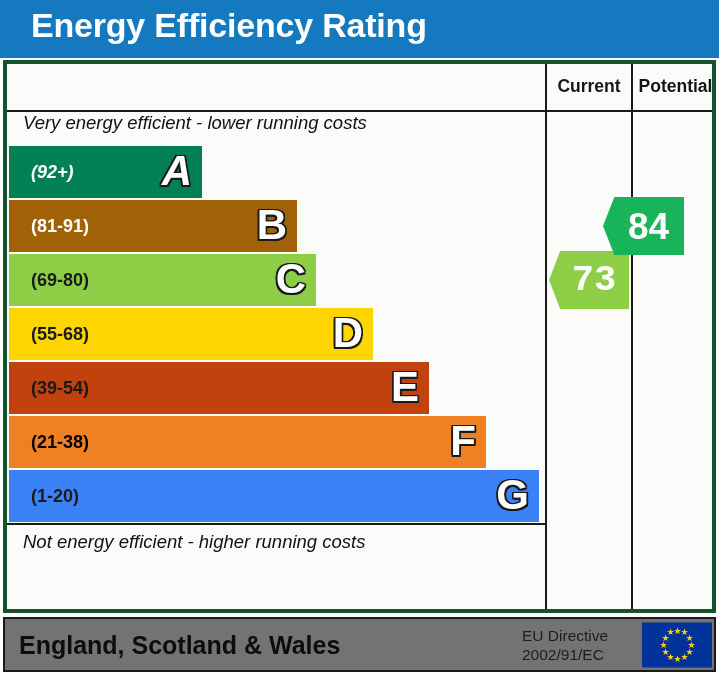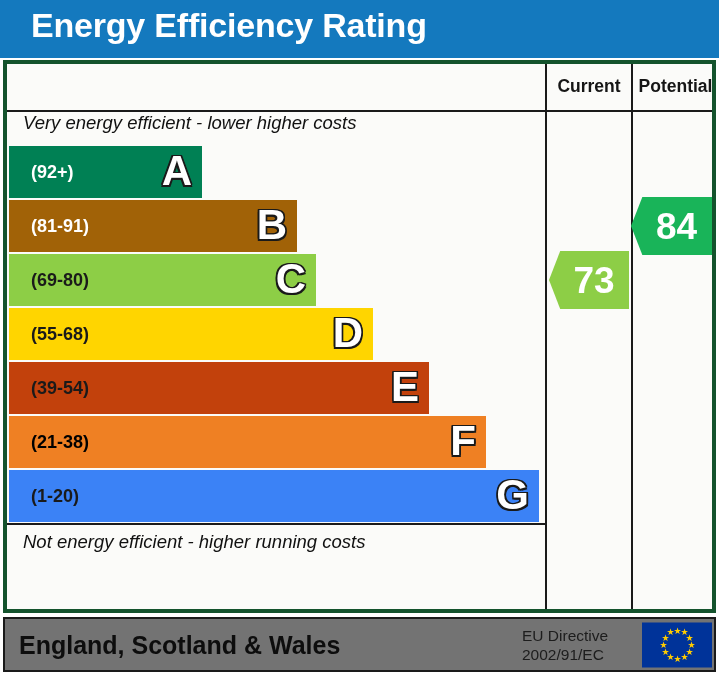--- a/index.html
+++ b/index.html
@@ -163,22 +163,22 @@
     justify-content: center;
     clip-path: polygon(0% 50%, 14% 0%, 100% 0%, 100% 100%, 14% 100%);
   }
   .rating-arrow .val {
     font-size: 37px;
     font-weight: bold;
     color: #ffffff;
     line-height: 1;
     padding-left: 10px;
   }
-  #arrow-current   { left: 542px; width: 80px; }
-  #arrow-potential { left: 624px; width: 81px; }
+  #arrow-current   { left: 542px; width: 80px; font-family: Liberation Mono, monospace; }
+  #arrow-potential { left: 596px; width: 81px; }
 
   
   .footer {
     position: absolute;
     left: 3px;
     top: 617px;
     width: 713px;
     height: 55px;
     box-sizing: border-box;
     border: 2px solid #1a1a1a;
@@ -235,27 +235,27 @@
 
   <div class="table-frame">
 
     <div class="hdr-rule"></div>
     <div class="vdiv a"></div>
     <div class="vdiv b"></div>
 
     <div class="col-head current">Current</div>
     <div class="col-head potential">Potential</div>
 
-    <div class="caption top">Very energy efficient - lower higher costs</div>
+    <div class="caption top">Very energy efficient - lower running costs</div>
 
     <div class="cap-rule lower"></div>
     <div class="caption bottom">Not energy efficient - higher running costs</div>
 
     <div class="bands" id="bands-container">
-        <div class="band" style="top: 0px; width: 193px; background: rgb(0, 128, 84);">
+        <div class="band" style="top: 0px; width: 193px; background: rgb(0, 128, 84); font-style: italic;">
           <span class="band-range" style="color: rgb(255, 255, 255);">(92+)</span>
           <span class="band-letter">A</span>
         </div>
         <div class="band" style="top: 54px; width: 288px; background: #a16207;">
           <span class="band-range" style="color: rgb(255, 255, 255);">(81-91)</span>
           <span class="band-letter">B</span>
         </div>
         <div class="band" style="top: 108px; width: 307px; background: rgb(141, 206, 70);">
           <span class="band-range" style="color: rgb(26, 26, 26);">(69-80)</span>
           <span class="band-letter">C</span>

